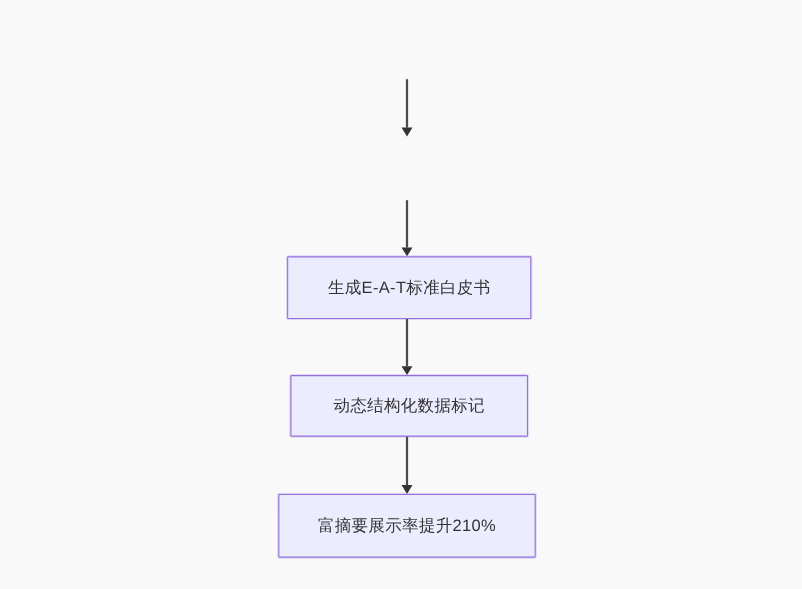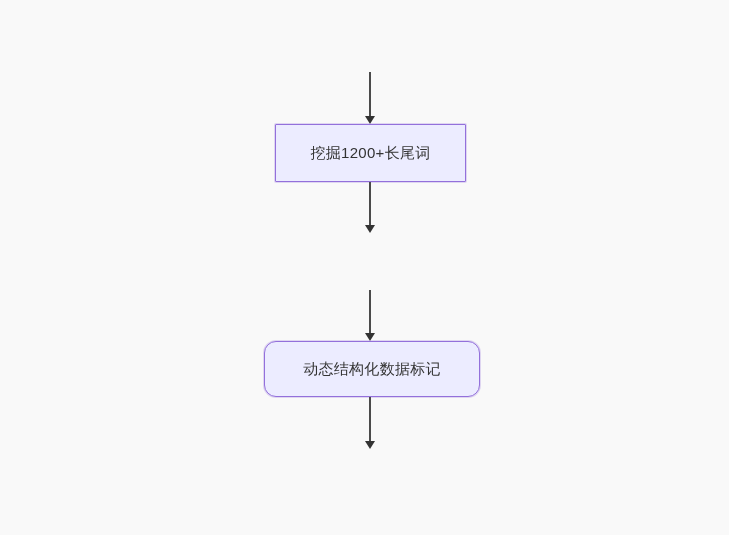--- a/index.html
+++ b/index.html
@@ -32,21 +32,21 @@
   }
   .node-label {
     font-size: 15px;
     color: var(--node-text);
     white-space: nowrap;
     letter-spacing: 0.3px;
   }
   .node-1 { left: 299px; top: 15px;  width: 144px; height: 57px; }
   .node-2 { left: 275px; top: 124px; width: 191px; height: 58px; }
   .node-3 { left: 261px; top: 233px; width: 222px; height: 57px; }
-  .node-4 { left: 264px; top: 341px; width: 216px; height: 56px; border-radius: 12px; }
+  .node-4 { left: 264px; top: 341px; width: 216px; height: 56px; }
   .node-5 { left: 253px; top: 449px; width: 234px; height: 58px; }
 
   .edge {
     position: absolute;
     left: 364px;           
     width: 12px;
     display: flex;
     flex-direction: column;
     align-items: center;
   }
@@ -70,38 +70,41 @@
 <body>
 
 <div class="canvas">
 
 
   <div class="edge edge-1">
     <div class="edge-line"></div>
     <div class="edge-head"></div>
   </div>
 
-  <div class="node node-2">
-    <span class="node-label">挖掘1200+长尾词</span>
-  </div>
 
   <div class="edge edge-2">
     <div class="edge-line"></div>
     <div class="edge-head"></div>
   </div>
 
+  <div class="node node-3">
+    <span class="node-label">生成E-A-T标准白皮书</span>
+  </div>
 
   <div class="edge edge-3">
     <div class="edge-line"></div>
     <div class="edge-head"></div>
   </div>
 
   <div class="node node-4">
     <span class="node-label">动态结构化数据标记</span>
   </div>
 
   <div class="edge edge-4">
     <div class="edge-line"></div>
     <div class="edge-head"></div>
   </div>
 
+  <div class="node node-5">
+    <span class="node-label">富摘要展示率提升210%</span>
+  </div>
 
 </div>
 
 </body></html>

